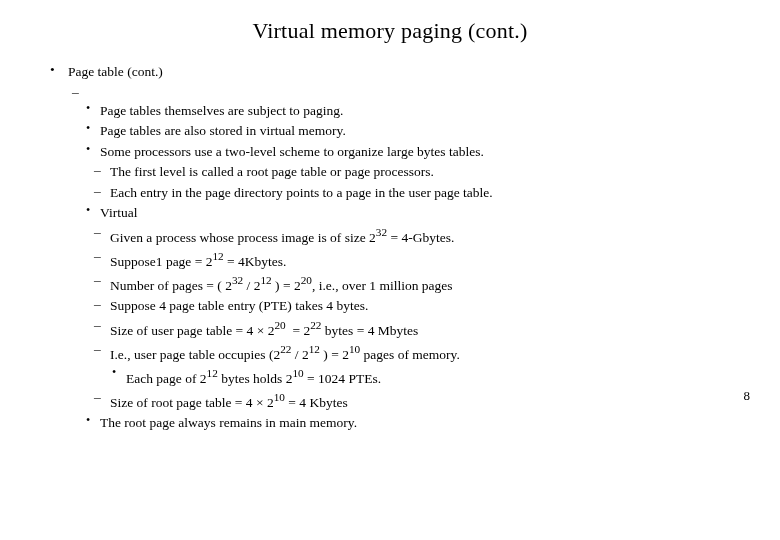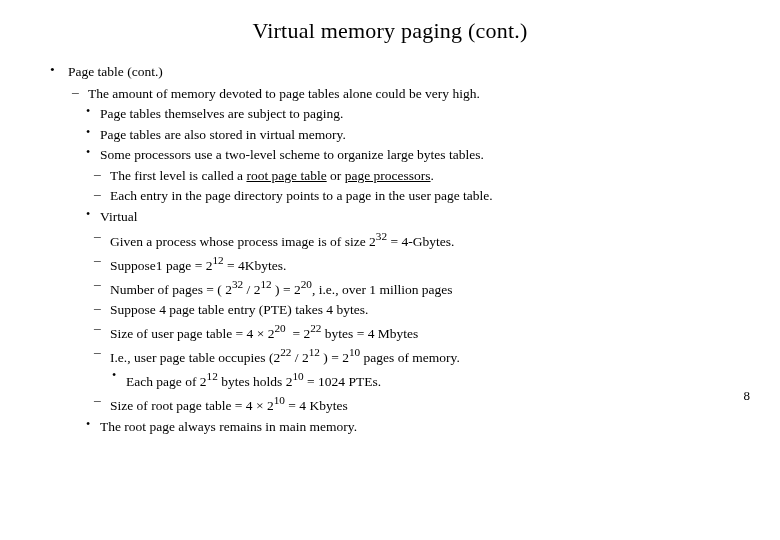--- a/index.html
+++ b/index.html
@@ -59,21 +59,20 @@
     .bullet-item {
       display: flex;
       align-items: flex-start;
       margin-bottom: 1px;
     }
     .bullet-sm {
       min-width: 14px;
       font-size: 12px;
     }
     .underline {
-      text-decoration: underline;
     }
     .page-num {
       position: absolute;
       bottom: 12px;
       right: 30px;
       font-size: 13px;
     }
     .line {
       line-height: 1.45;
     }
@@ -87,21 +86,20 @@
   <div class="content">
 
     <div class="bullet-l1">
       <span class="bullet-marker">•</span>
       <span class="line">Page table (cont.)</span>
     </div>
 
     <div class="indent-dash">
       <div class="dash-item">
         <span class="dash-marker">–</span>
-        <span class="line">The amount of memory devoted to page tables alone could be very high.</span>
       </div>
     </div>
 
     <div class="indent-bullet">
       <div class="bullet-item">
         <span class="bullet-sm">•</span>
         <span class="line">Page tables themselves are subject to paging.</span>
       </div>
       <div class="bullet-item">
         <span class="bullet-sm">•</span>

